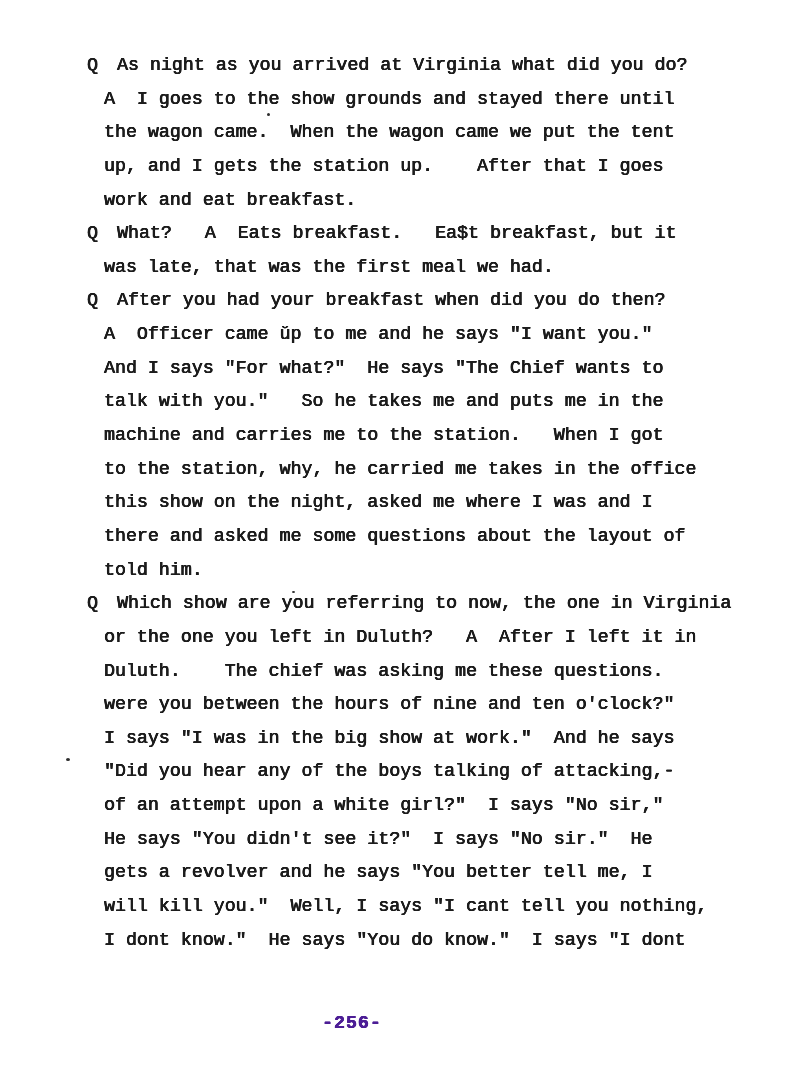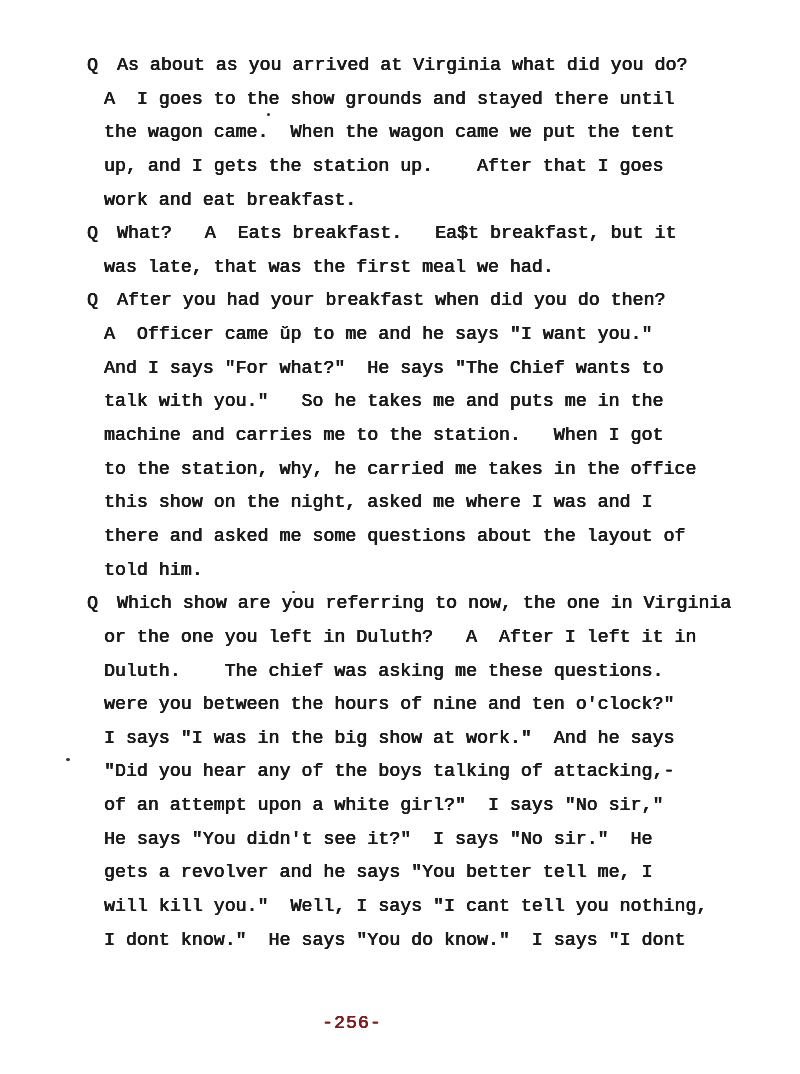--- a/index.html
+++ b/index.html
@@ -39,41 +39,41 @@
   }
   .txt, .marker, .pagenum {
     
     text-shadow: 0.4px 0 0 currentColor, -0.3px 0 0 currentColor, 0 0.3px 0 currentColor;
   }
   .pagenum {
     position: absolute;
     left: 322px;
     top: 1012px;
     line-height: 22px;
-    font-weight: normal;
+    font-weight: bold;
     letter-spacing: 1px;
-    color: #7f1d1d;
+    color: #4c1d95;
     white-space: pre;
   }
   .speck {
     position: absolute;
     background: #2c2c2c;
     border-radius: 50%;
   }
   #speck1 { left: 66px;  top: 758px; width: 4px; height: 3px; }
   #speck2 { left: 267px; top: 113px; width: 3px; height: 3px; }
   #speck3 { left: 292px; top: 591px; width: 3px; height: 2px; }
 </style>
 </head>
 <body>
 
 <div class="page">
 
   <div class="lines">
-      <div class="row q"><span class="marker">Q</span><span class="txt">As about as you arrived at Virginia what did you do?</span></div>
+      <div class="row q"><span class="marker">Q</span><span class="txt">As night as you arrived at Virginia what did you do?</span></div>
       <div class="row cont"><span class="marker"></span><span class="txt">A  I goes to the show grounds and stayed there until</span></div>
       <div class="row cont"><span class="marker"></span><span class="txt">the wagon came.  When the wagon came we put the tent</span></div>
       <div class="row cont"><span class="marker"></span><span class="txt">up, and I gets the station up.    After that I goes</span></div>
       <div class="row cont"><span class="marker"></span><span class="txt">work and eat breakfast.</span></div>
       <div class="row q"><span class="marker">Q</span><span class="txt">What?   A  Eats breakfast.   Ea$t breakfast, but it</span></div>
       <div class="row cont"><span class="marker"></span><span class="txt">was late, that was the first meal we had.</span></div>
       <div class="row q"><span class="marker">Q</span><span class="txt">After you had your breakfast when did you do then?</span></div>
       <div class="row cont"><span class="marker"></span><span class="txt">A  Officer came ŭp to me and he says "I want you."</span></div>
       <div class="row cont"><span class="marker"></span><span class="txt">And I says "For what?"  He says "The Chief wants to</span></div>
       <div class="row cont"><span class="marker"></span><span class="txt">talk with you."   So he takes me and puts me in the</span></div>

